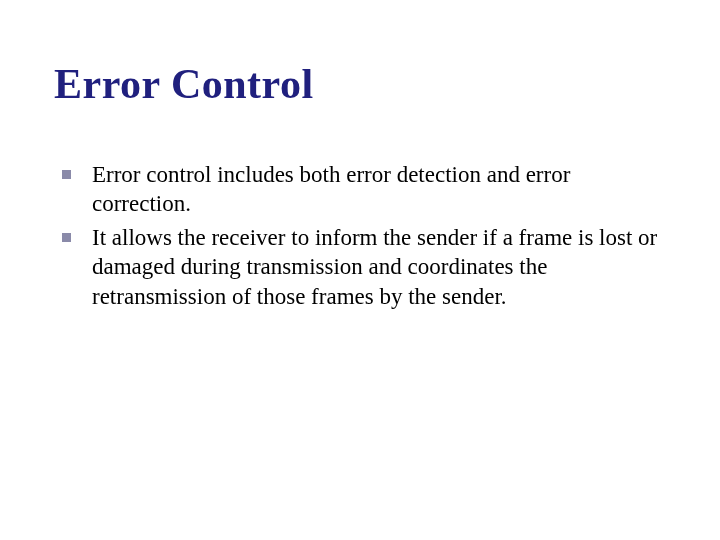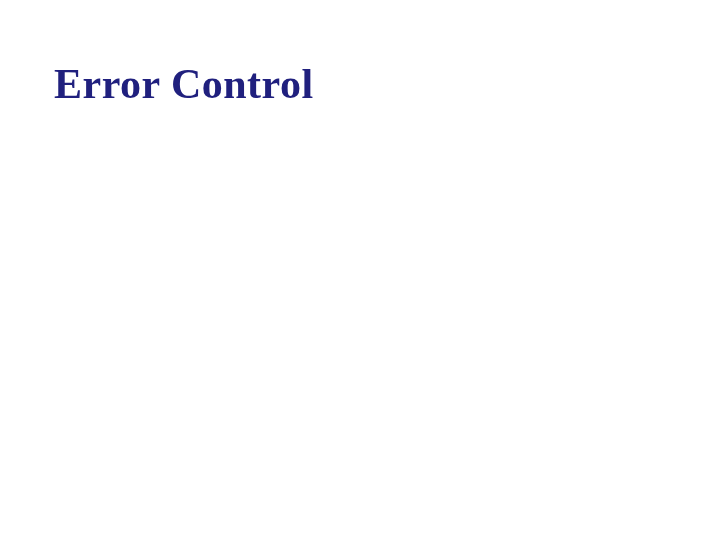--- a/index.html
+++ b/index.html
@@ -37,14 +37,22 @@
     height: 9px;
     background: #8a8aa9;
   }
 </style>
 </head>
 <body>
 
 <div class="slide">
   <h1 class="title">Error Control</h1>
   <ul class="bullets">
+    <li>
+      <span class="sq"></span>
+      <span>Error control includes both error detection and error correction.</span>
+    </li>
+    <li>
+      <span class="sq"></span>
+      <span>It allows the receiver to inform the sender if a frame is lost or damaged during transmission and coordinates the retransmission of those frames by the sender.</span>
+    </li>
   </ul>
 </div>
 
 </body></html>

